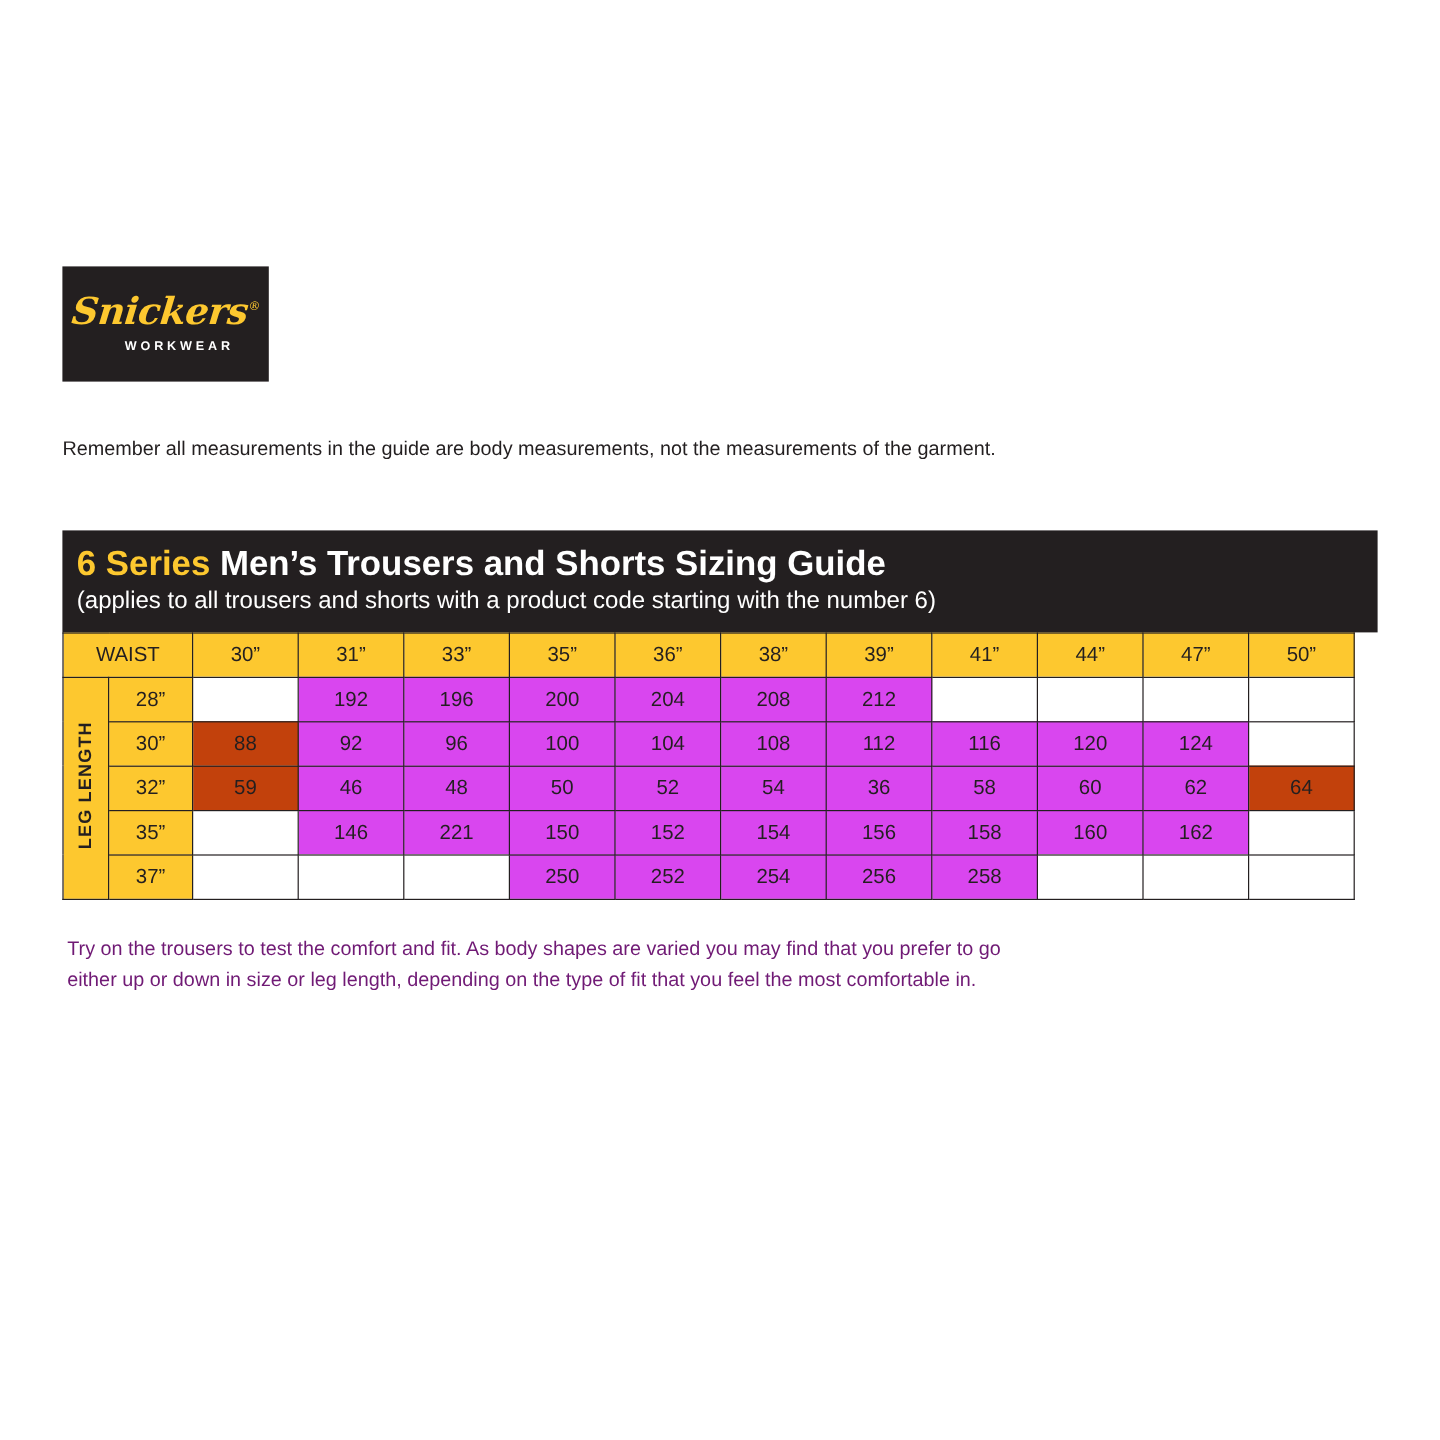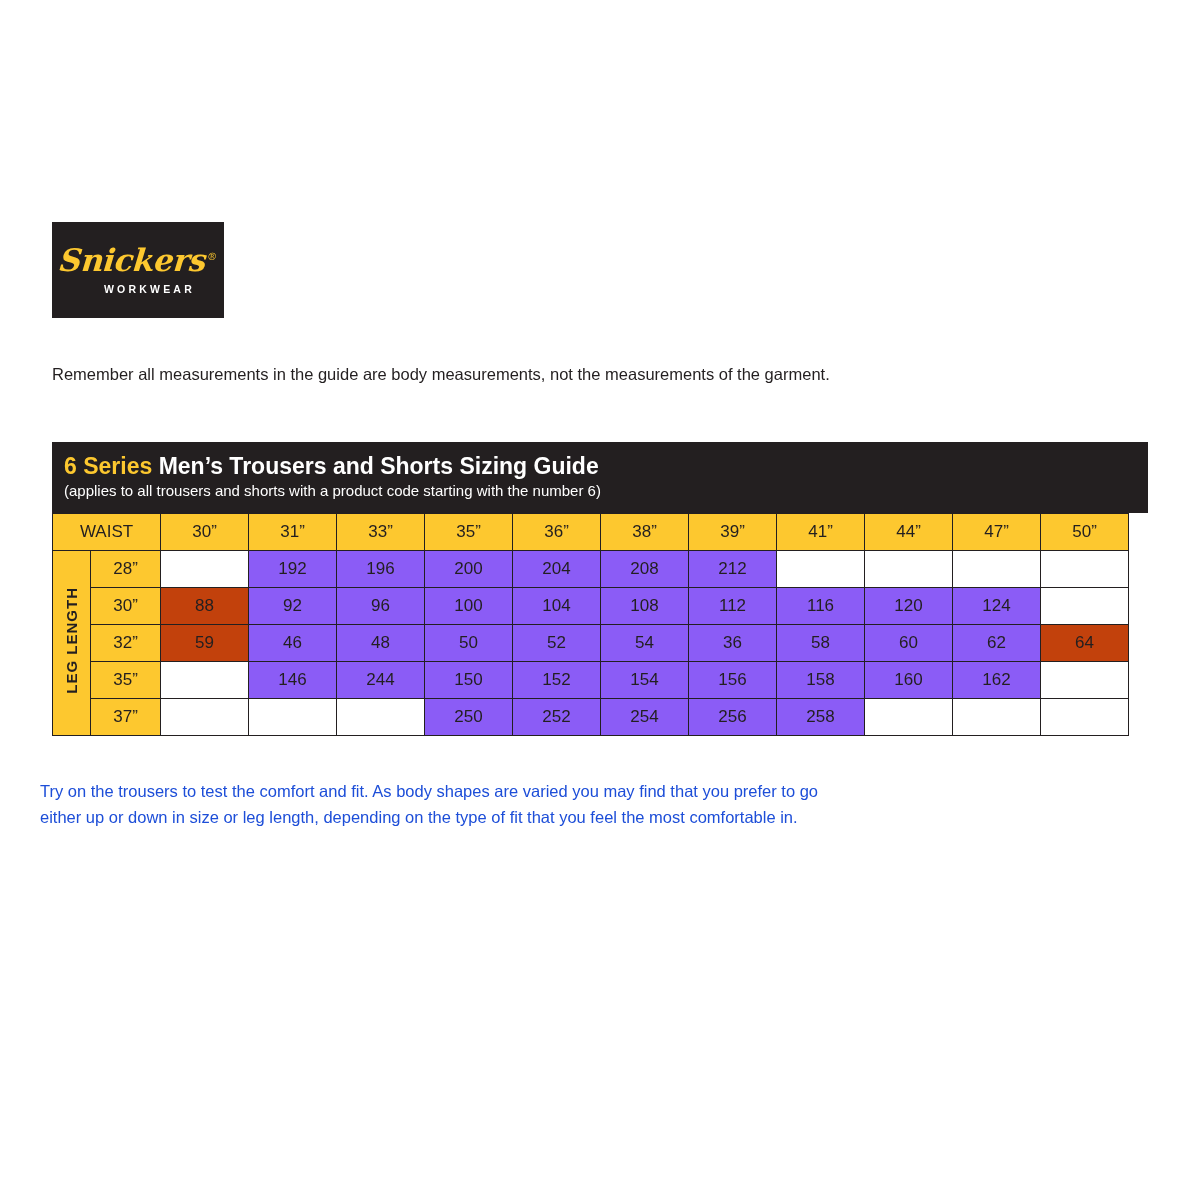--- a/index.html
+++ b/index.html
@@ -89,27 +89,27 @@
     left: 52px;
     top: 442px;
     width: 1096px;
   }
   .guide-header {
     background: #231f20;
     color: #ffffff;
     padding: 10px 12px 12px 12px;
   }
   .guide-header .line {
-    font-size: 23px;
+    font-size: 29px;
     line-height: 1.28;
     font-weight: bold;
   }
   .guide-header .line2 {
     font-weight: normal;
-    font-size: 15px;
+    font-size: 20px;
   }
   .hl-yellow { color: #fdc82f; }
 
   table.size-table {
     border-collapse: collapse;
     width: 1012px;
     table-layout: fixed;
   }
   table.size-table td, table.size-table th {
     border: 1px solid #231f20;
@@ -149,32 +149,32 @@
   }
   .rot-text {
     writing-mode: vertical-rl;
     transform: rotate(180deg);
     font-weight: bold;
     font-size: 15px;
     letter-spacing: 1px;
     white-space: nowrap;
     display: inline-block;
   }
-  td.val-grey { background: #8b5cf6; }
+  td.val-grey { background: #d946ef; }
   td.val-white { background: #c2410c; }
   td.val-empty { background: #ffffff; }
 
   
   .footer {
     position: absolute;
-    left: 40px;
+    left: 56px;
     top: 778px;
     width: 1000px;
     font-size: 16.5px;
-    color: #1d4ed8;
+    color: #701a75;
     line-height: 1.6;
   }
 </style>
 </head>
 <body>
 
 <div class="page">
 
   <div class="logo-box">
     <div class="logo-word"><span>Snickers</span><span class="logo-reg">®</span></div>
@@ -269,21 +269,21 @@
           <td class="val-grey">58</td>
           <td class="val-grey">60</td>
           <td class="val-grey">62</td>
           <td class="val-white">64</td>
         </tr>
 
         <tr>
           <td class="leg-label">35”</td>
           <td class="val-empty"></td>
           <td class="val-grey">146</td>
-          <td class="val-grey">244</td>
+          <td class="val-grey">221</td>
           <td class="val-grey">150</td>
           <td class="val-grey">152</td>
           <td class="val-grey">154</td>
           <td class="val-grey">156</td>
           <td class="val-grey">158</td>
           <td class="val-grey">160</td>
           <td class="val-grey">162</td>
           <td class="val-empty"></td>
         </tr>
 

